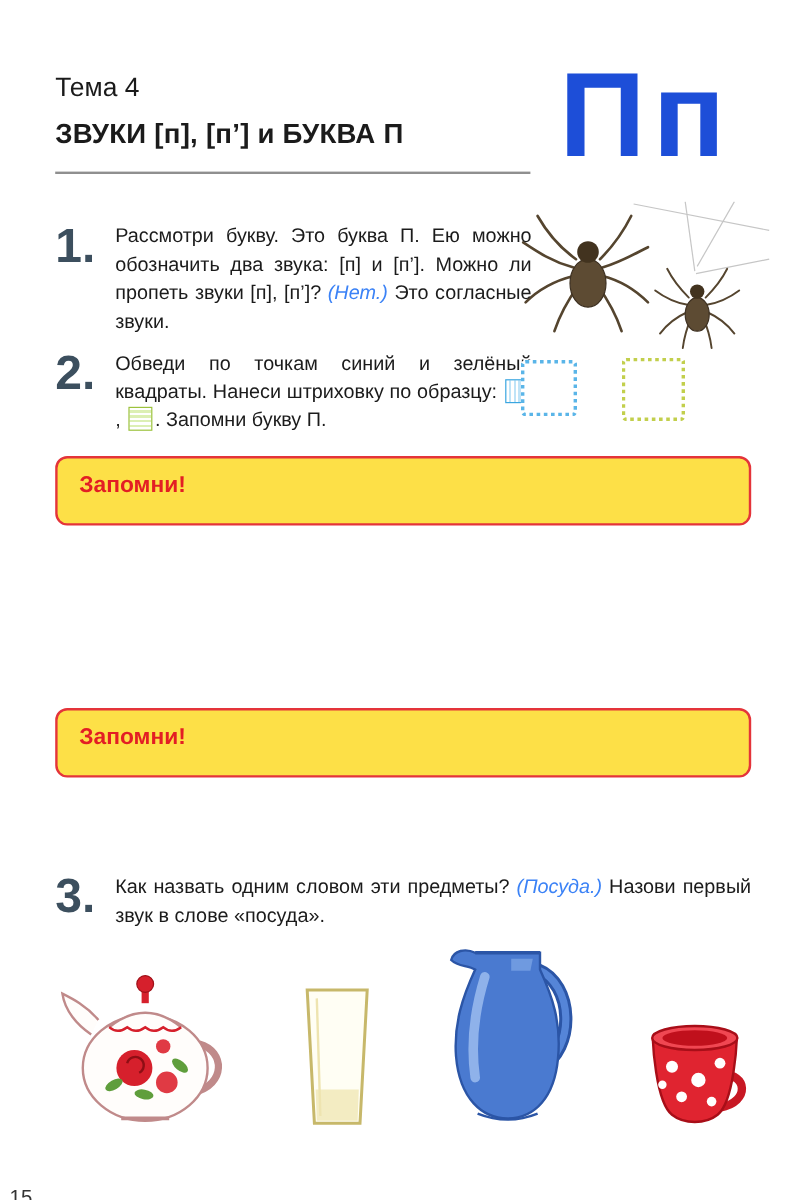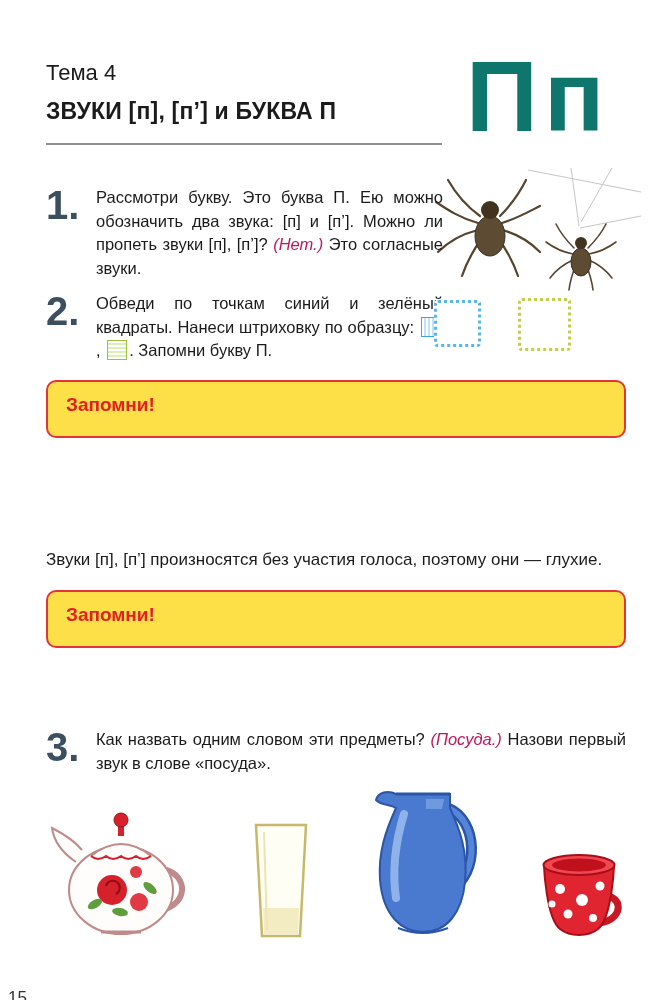--- a/index.html
+++ b/index.html
@@ -4,31 +4,31 @@
 <style>
   * { margin:0; padding:0; box-sizing:border-box; }
   html,body { background:#fff; }
   body { font-family:"Liberation Sans", sans-serif; color:#1b1b1b; }
   .page { position:relative; width:639px; height:1000px; margin:0 auto; background:#ffffff; overflow:hidden; }
 
   .theme  { position:absolute; left:38px; top:60px;  font-size:22px; color:#1a1a1a; }
   .title  { position:absolute; left:38px; top:98px;  font-size:23px; font-weight:700; letter-spacing:.2px; }
   .rule   { position:absolute; left:38px; top:143px; width:396px; height:2px; background:#8f8f8f; }
   .letters{ position:absolute; left:458px; top:46px; font-size:100px; font-weight:700;
-            color:#0f766e; line-height:1; letter-spacing:6px; }
+            color:#1d4ed8; line-height:1; letter-spacing:6px; }
 
   .spiders{ position:absolute; left:420px; top:168px; }
 
   .ex { position:absolute; left:38px; display:flex; }
   .ex-num { width:50px; flex:none; font-size:40px; font-weight:700; color:#3c4f5e; line-height:.95; }
   .ex-text { font-size:16.5px; line-height:1.43; text-align:justify; }
   .ex1 { top:186px; width:397px; }
   .ex2 { top:292px; width:397px; }
   .ex3 { top:728px; width:580px; }
-  .answer { color:#be185d; font-style:italic; }
+  .answer { color:#3b82f6; font-style:italic; }
 
   .hatch { display:inline-block; width:20px; height:20px; vertical-align:-4px; margin:0 2px; }
   .hatch-blue  { border:1.5px solid #3aa6e0; background:repeating-linear-gradient(90deg,#ffffff 0 2px,#bfe3f7 2px 4px); }
   .hatch-green { border:1.5px solid #9cc23c; background:repeating-linear-gradient(0deg,#ffffff 0 2px,#dcefb4 2px 4px); }
 
   .dotted { position:absolute; border-radius:4px; background:#fff; }
   .dotted-blue  { left:426px; top:300px; width:47px; height:47px; border:3px dotted #5ab5e8; }
   .dotted-green { left:510px; top:298px; width:53px; height:53px; border:3px dotted #c2cf4c; }
 
   .note { position:absolute; left:38px; width:580px; border:2px solid #e4343a; border-radius:10px;
@@ -102,21 +102,20 @@
     <div class="ex-text"><span>Обведи по точкам синий и зелёный квадраты. Нанеси штриховку по образцу: </span><span class="hatch hatch-blue"></span><span>, </span><span class="hatch hatch-green"></span><span>. Запомни букву П.</span></div>
   </div>
 
   <div class="dotted dotted-blue"></div>
   <div class="dotted dotted-green"></div>
 
   <div class="note note1">
     <div class="note-head">Запомни!</div>
   </div>
 
-  <p class="between">Звуки [п], [п’] произносятся без участия голоса, поэтому они — глухие.</p>
 
   <div class="note note2">
     <div class="note-head">Запомни!</div>
   </div>
 
   <div class="ex ex3">
     <div class="ex-num">3.</div>
     <div class="ex-text"><span>Как назвать одним словом эти предметы? </span><span class="answer">(Посуда.)</span><span> Назови первый звук в слове «посуда».</span></div>
   </div>
 

